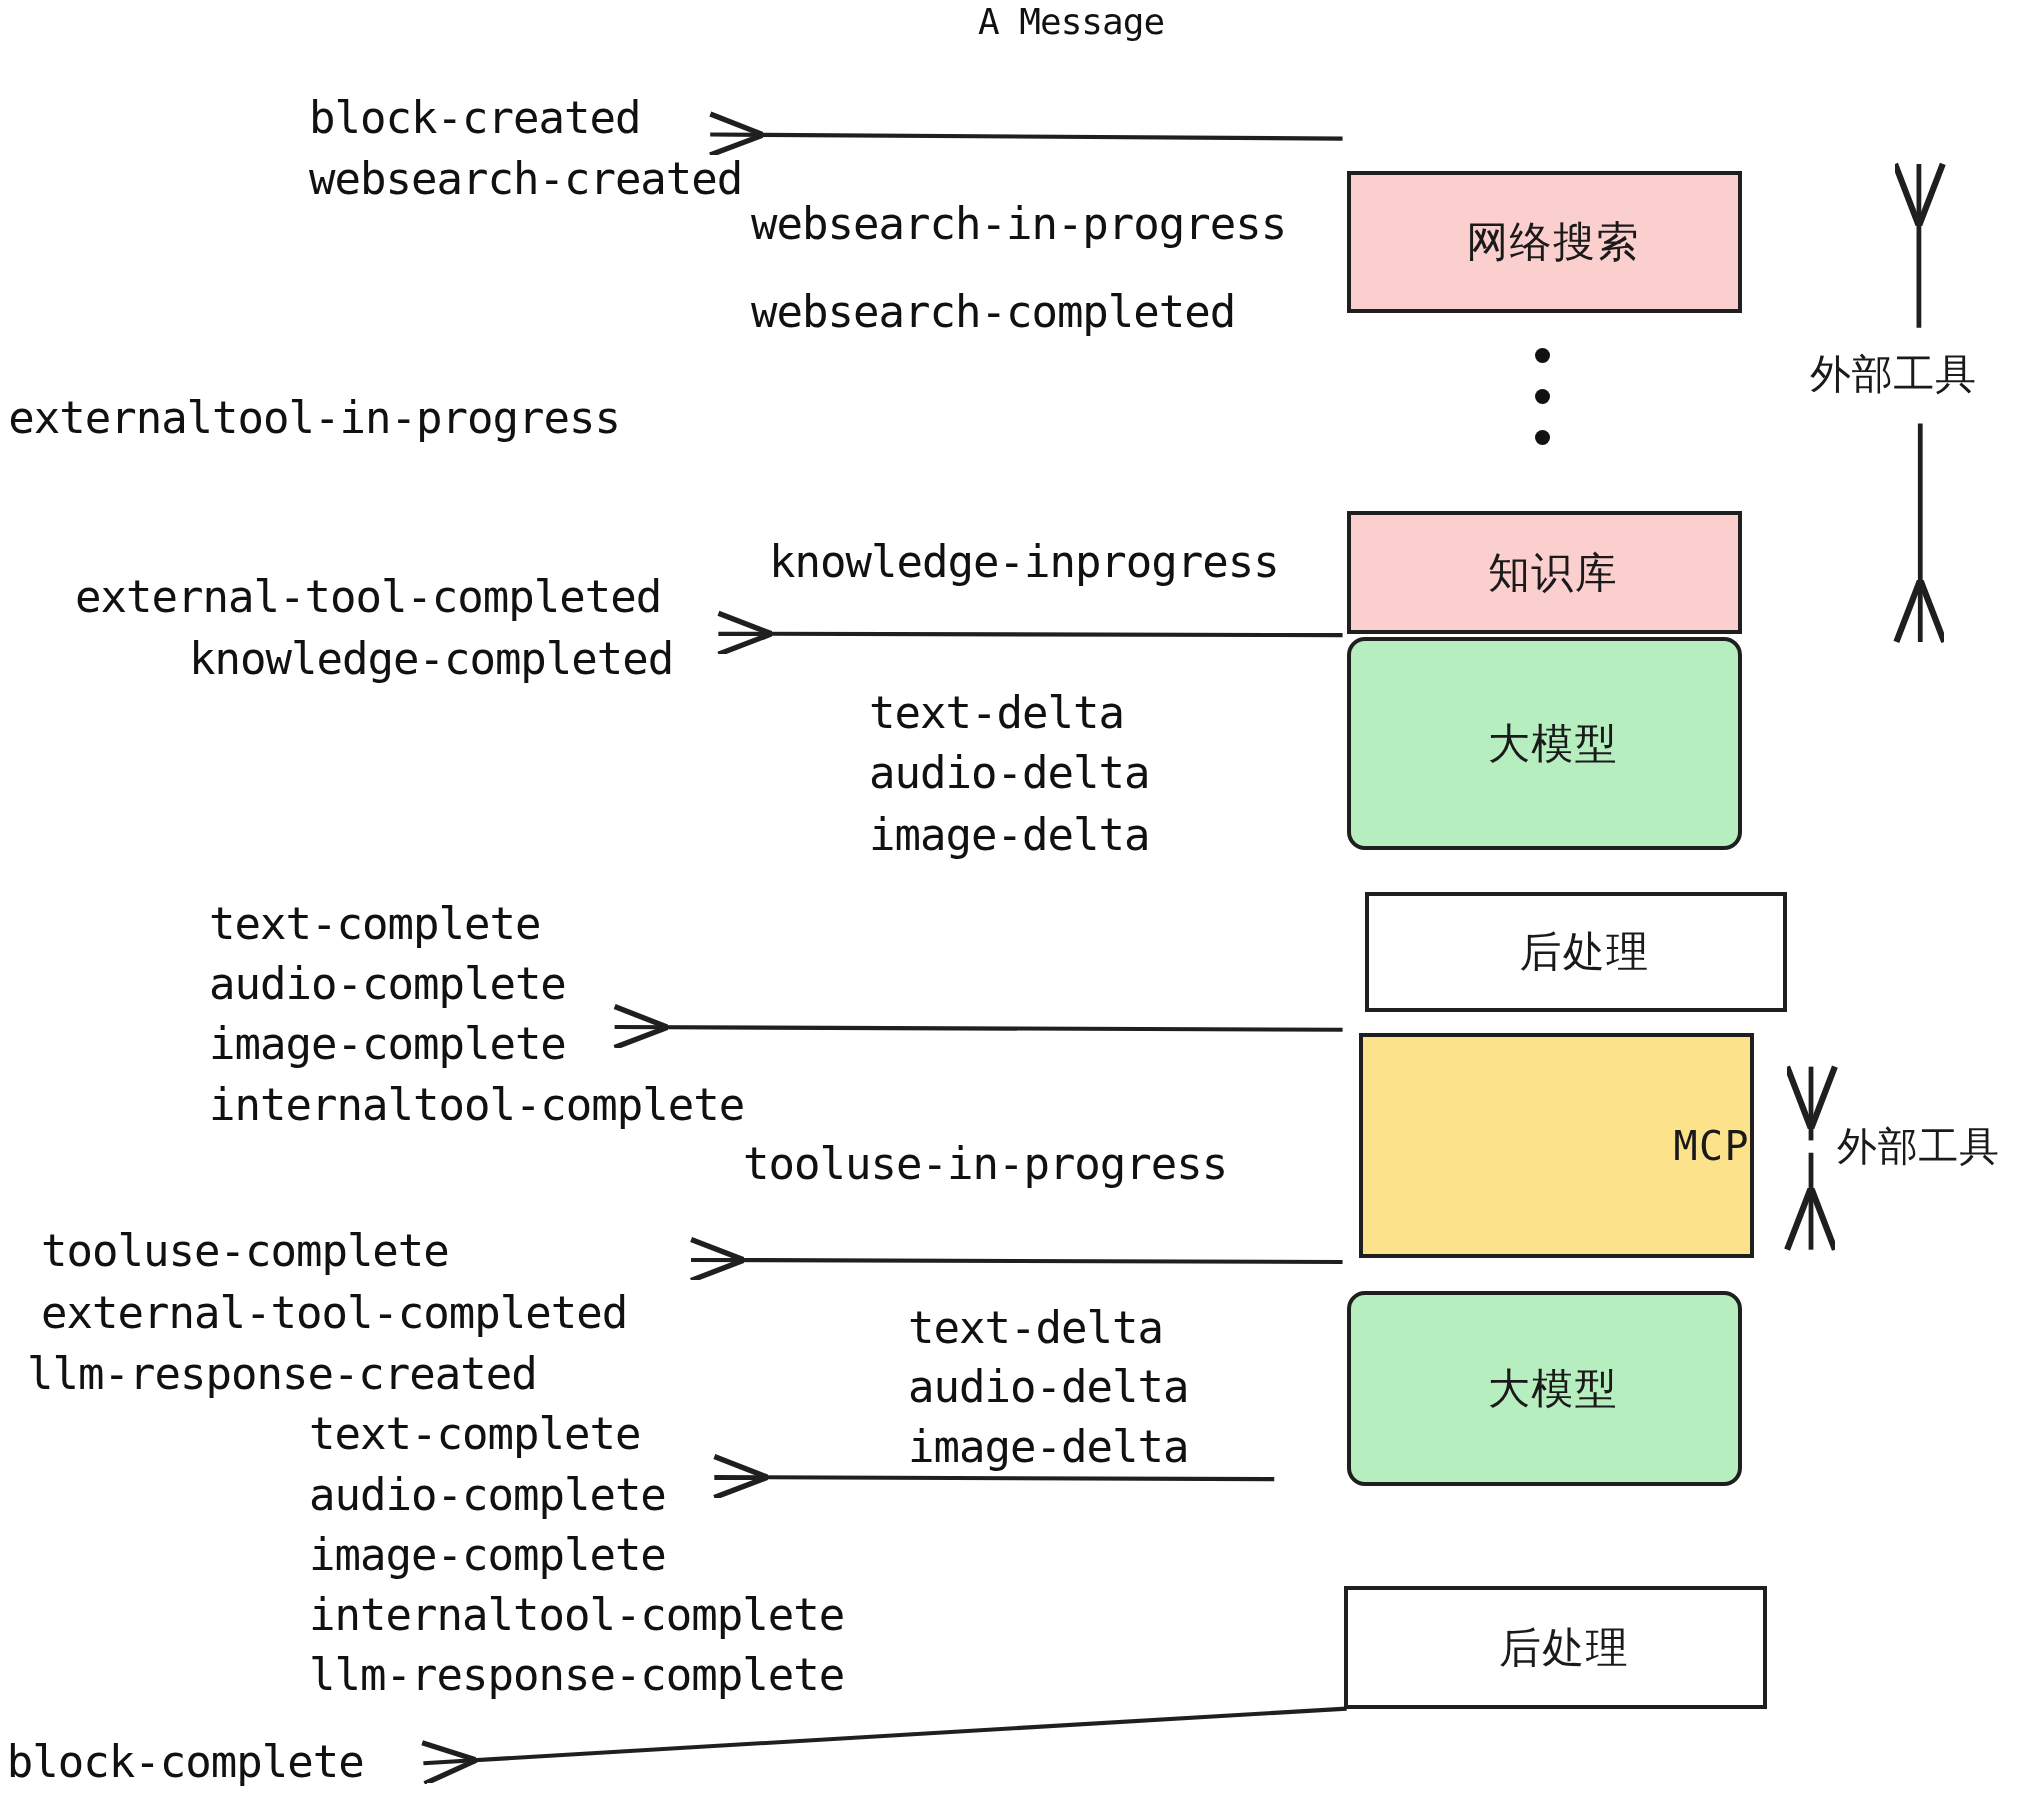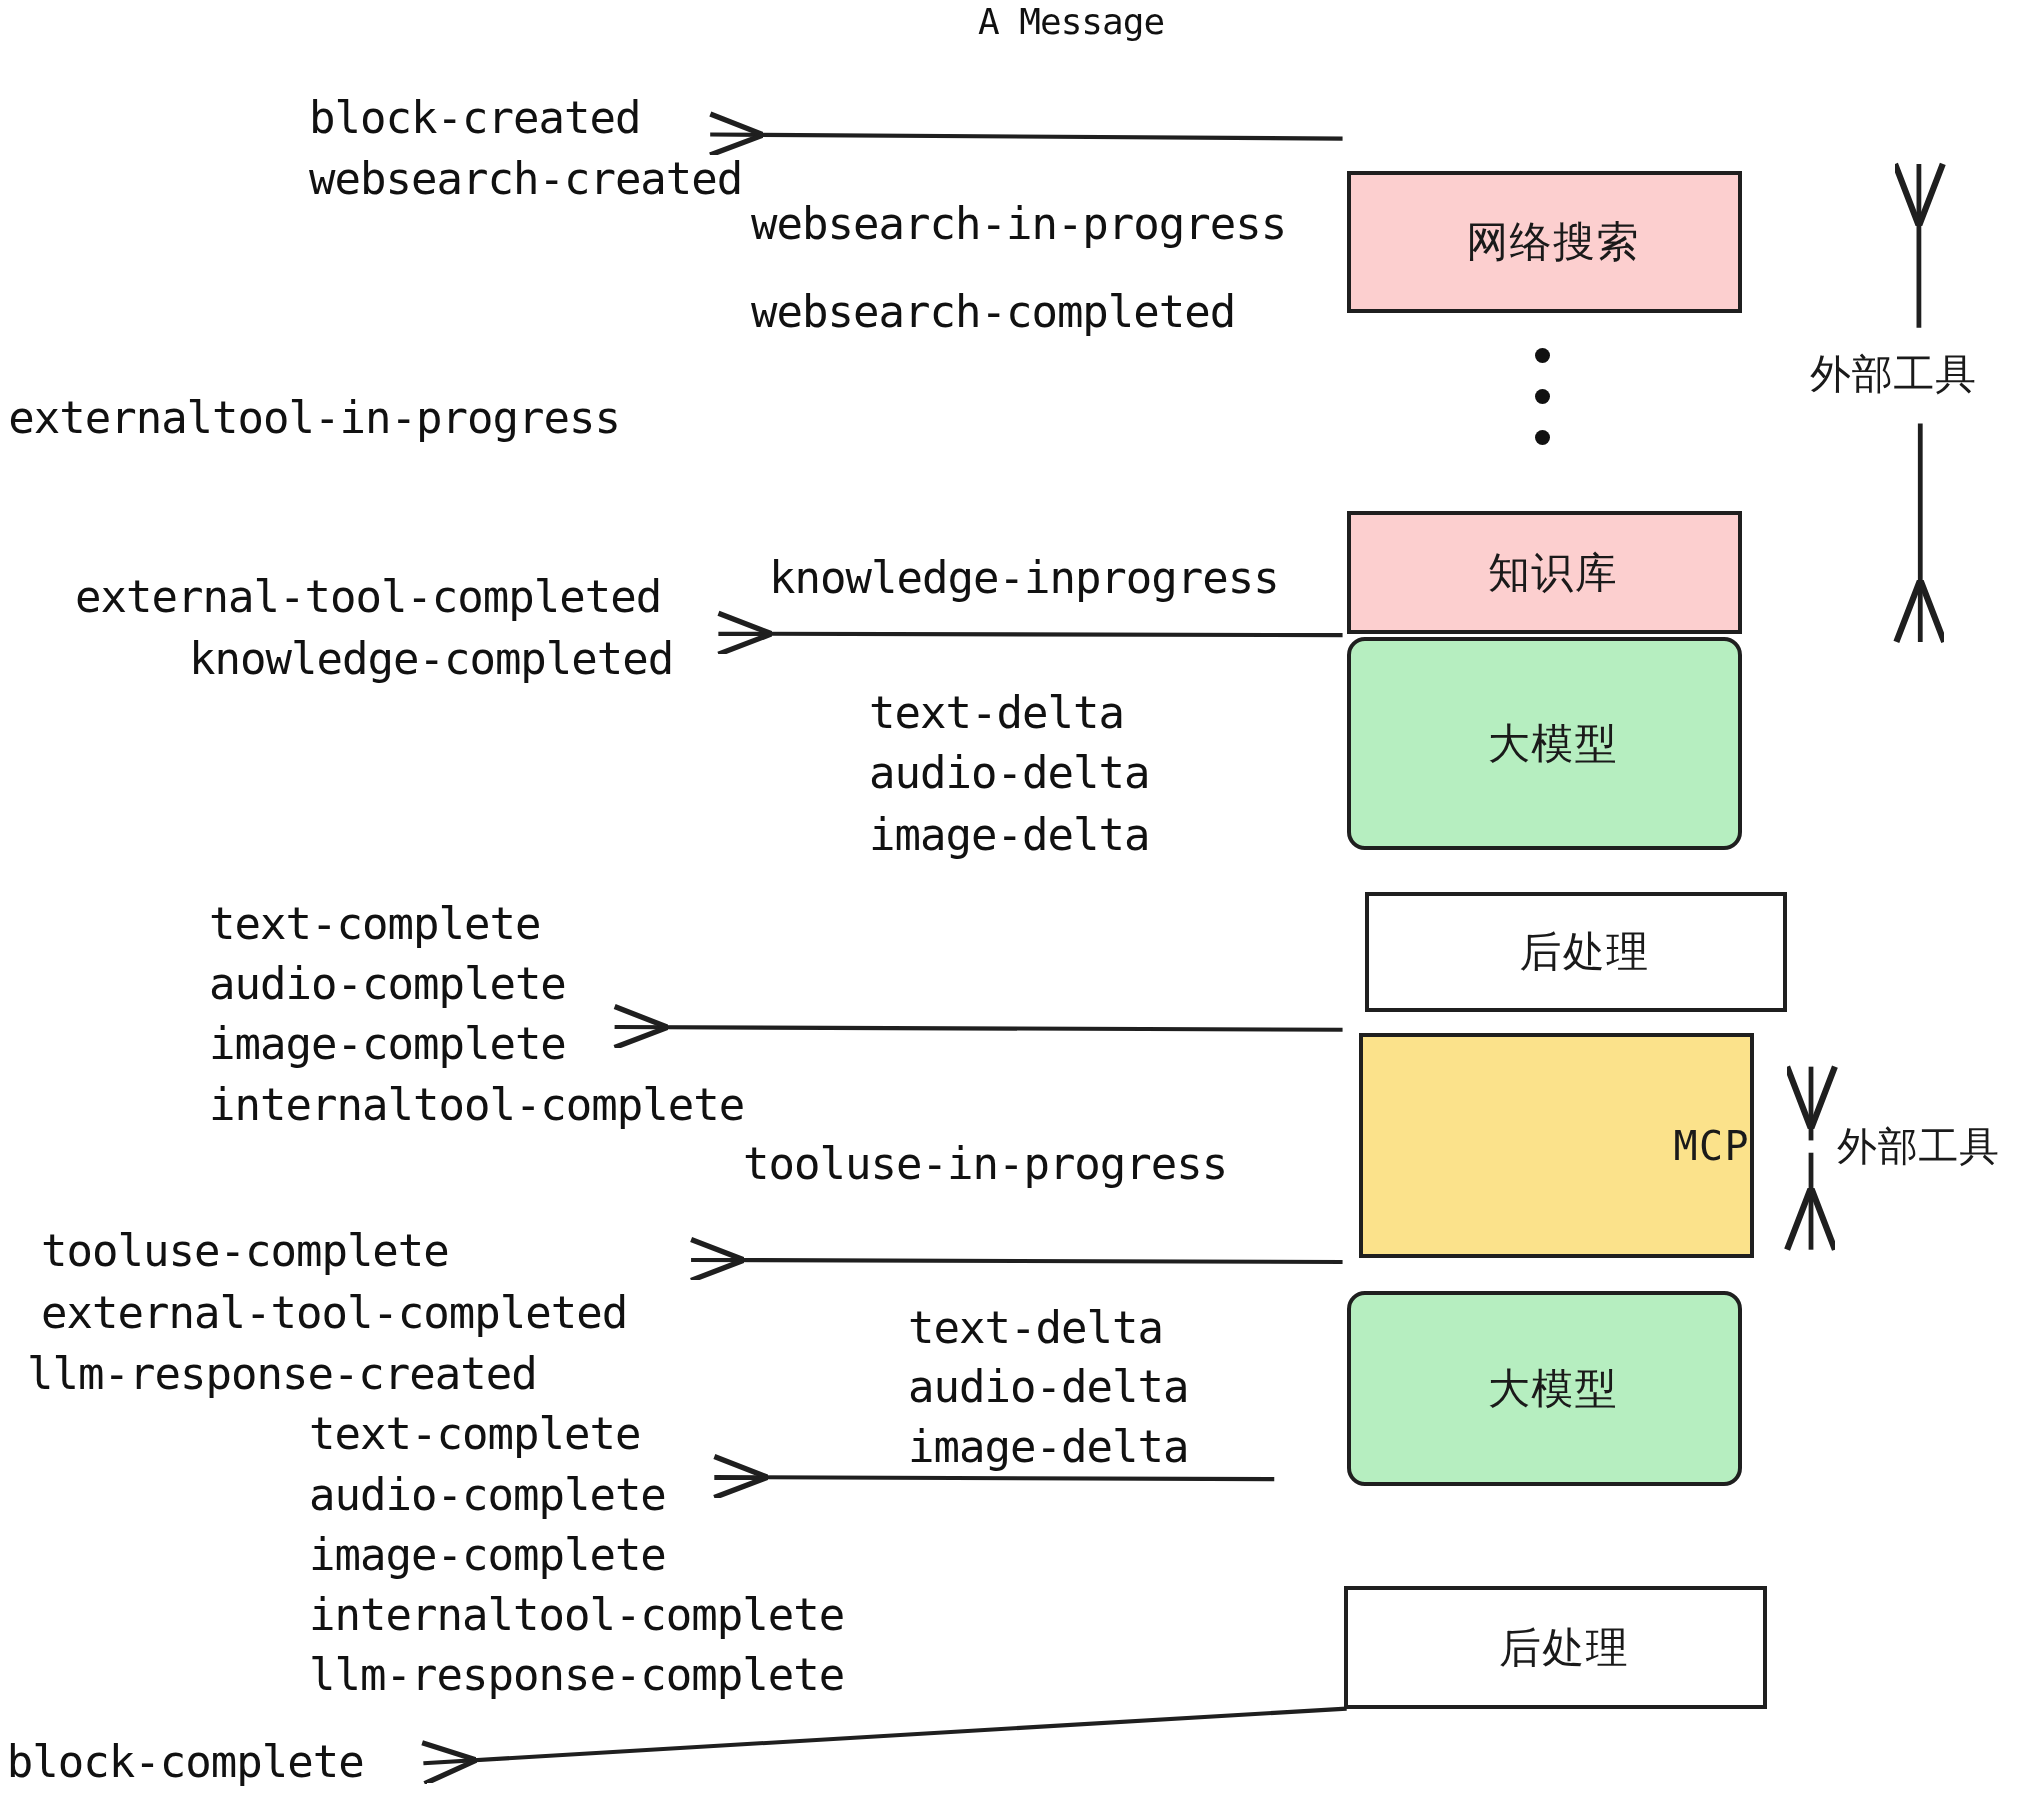--- a/index.html
+++ b/index.html
@@ -149,21 +149,21 @@
   <div class="lbl" style="left:309px;top:96px;">block-created</div>
 
   <div class="lbl" style="left:309px;top:157px;">websearch-created</div>
 
   <div class="lbl" style="left:751px;top:202px;">websearch-in-progress</div>
 
   <div class="lbl" style="left:751px;top:290px;">websearch-completed</div>
 
   <div class="lbl" style="left:8.2px;top:396px;">externaltool-in-progress</div>
 
-  <div class="lbl" style="left:769px;top:556px;">knowledge-inprogress</div>
+  <div class="lbl" style="left:769px;top:540px;">knowledge-inprogress</div>
 
   <div class="lbl" style="left:75px;top:575px;">external-tool-completed</div>
 
   <div class="lbl" style="left:189px;top:637px;">knowledge-completed</div>
 
   <div class="lbl" style="left:869px;top:691px;">text-delta</div>
 
   <div class="lbl" style="left:869px;top:751px;">audio-delta</div>
 
   <div class="lbl" style="left:869px;top:813px;">image-delta</div>

